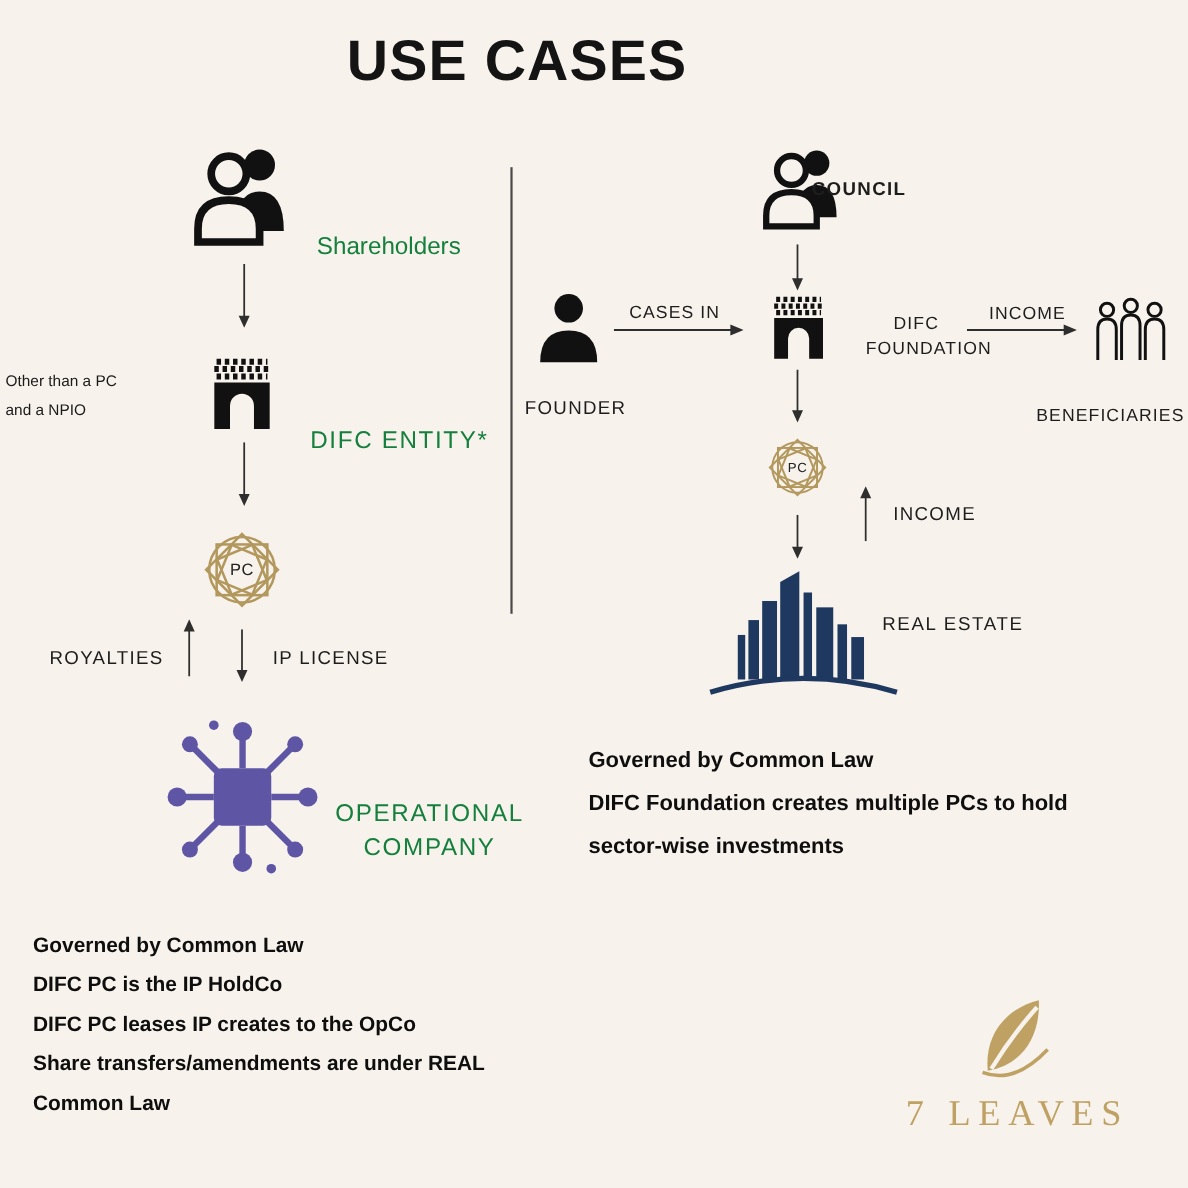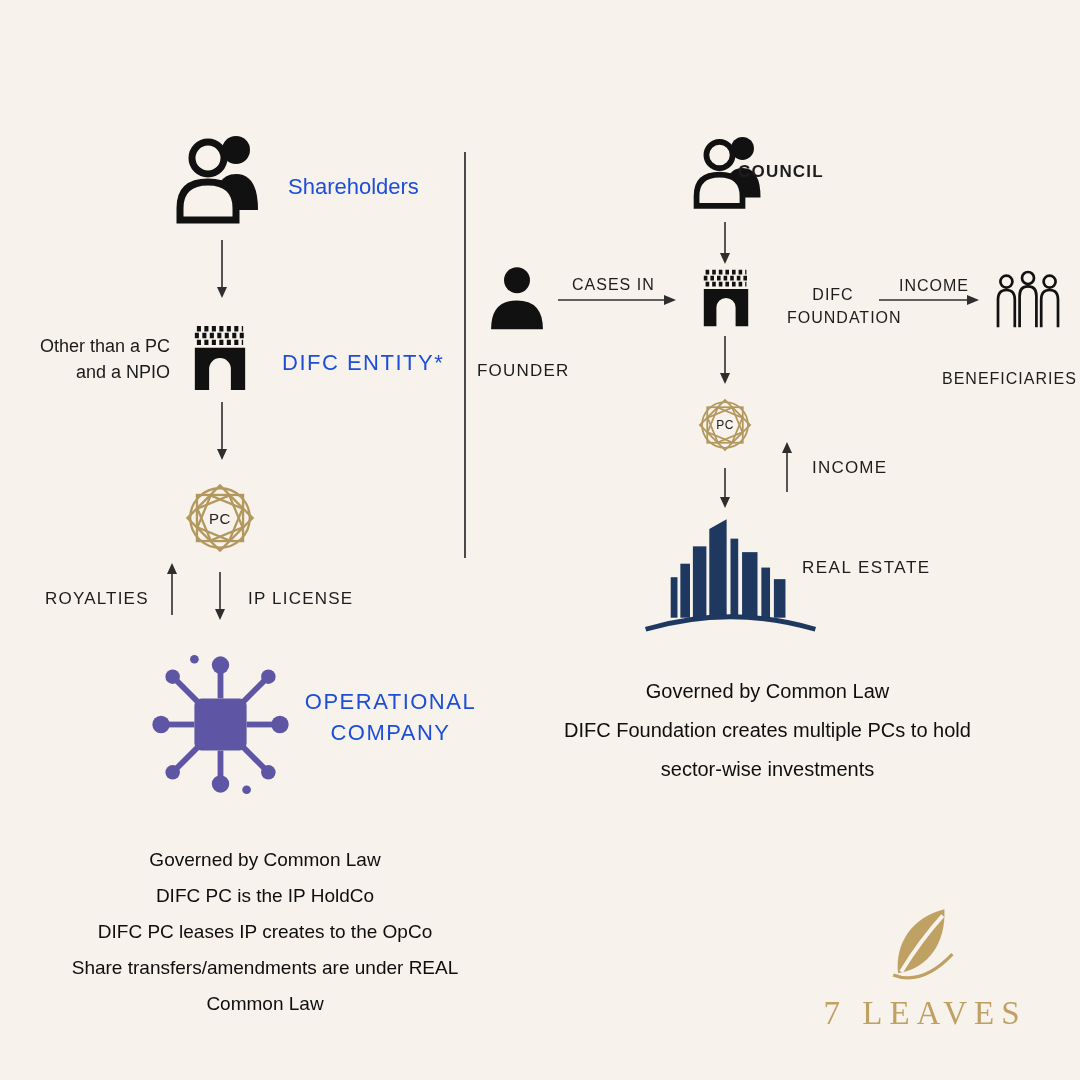--- a/index.html
+++ b/index.html
@@ -6,25 +6,25 @@
   #canvas {
     position:relative; width:1080px; height:1080px;
     background:#f7f2eb; overflow:hidden;
     font-family:"Liberation Sans", sans-serif; color:#1b1b1b;
   }
   .abs { position:absolute; }
   .title {
     font-size:52px; font-weight:800; letter-spacing:1px; color:#141414;
     text-align:center;
   }
-  .label { font-size:22px; color:#1d4ed8; }
+  .label { font-size:22px; color:#15803d;margin-top:37px; }
   .label-caps { font-size:17px; letter-spacing:1.2px; color:#1d1d1d; }
   .label-small { font-size:16px; letter-spacing:1px; color:#1d1d1d; }
-  .note-center { text-align:right; font-size:18px; line-height:26px; }
-  .bold-notes { text-align:center; font-weight:400; color:#0e0e0e; }
+  .note-center { text-align:left; font-size:14px; line-height:26px; }
+  .bold-notes { font-weight:700; color:#0e0e0e; }
   .bold-notes.left  { font-size:19px; line-height:36px; }
   .bold-notes.right { font-size:20px; line-height:39px; }
   .divider { width:2px; background:#4a4a4a; }
   .arrow line { stroke:#2e2e2e; stroke-width:1.6; }
   .arrow polygon { fill:#2e2e2e; }
   .pc-wrap { display:flex; align-items:center; justify-content:center; }
   .pc-text {
     position:absolute; top:50%; left:50%; transform:translate(-50%,-50%);
     font-weight:400; color:#222; letter-spacing:0.5px;
   }
@@ -33,20 +33,21 @@
     color:#bfa164; text-align:center; white-space:nowrap;
   }
   svg { display:block; width:100%; height:100%; }
   .arrow svg { width:auto; height:auto; }
 </style>
 </head>
 <body>
 
 <div id="canvas">
 
+  <div class="abs title" style="left:120px; top:26px; width:700px;">USE CASES</div>
 
   <div class="abs divider" style="left:464px; top:152px; height:406px;"></div>
 
   <div class="abs" style="left:172px; top:130px; width:100px; height:100px;">
     <svg viewBox="0 0 100 100">
       <circle cx="64" cy="20" r="14" fill="#111"></circle>
       <path d="M42 80 Q42 44 64 44 Q86 44 86 80 Z" fill="#111"></path>
       <circle cx="36" cy="28" r="16" fill="#f7f2eb" stroke="#111" stroke-width="7"></circle>
       <path d="M8 90 L8 78 Q8 52 36 52 Q64 52 64 78 L64 90 Z" fill="#f7f2eb" stroke="#111" stroke-width="7"></path>
     </svg>

